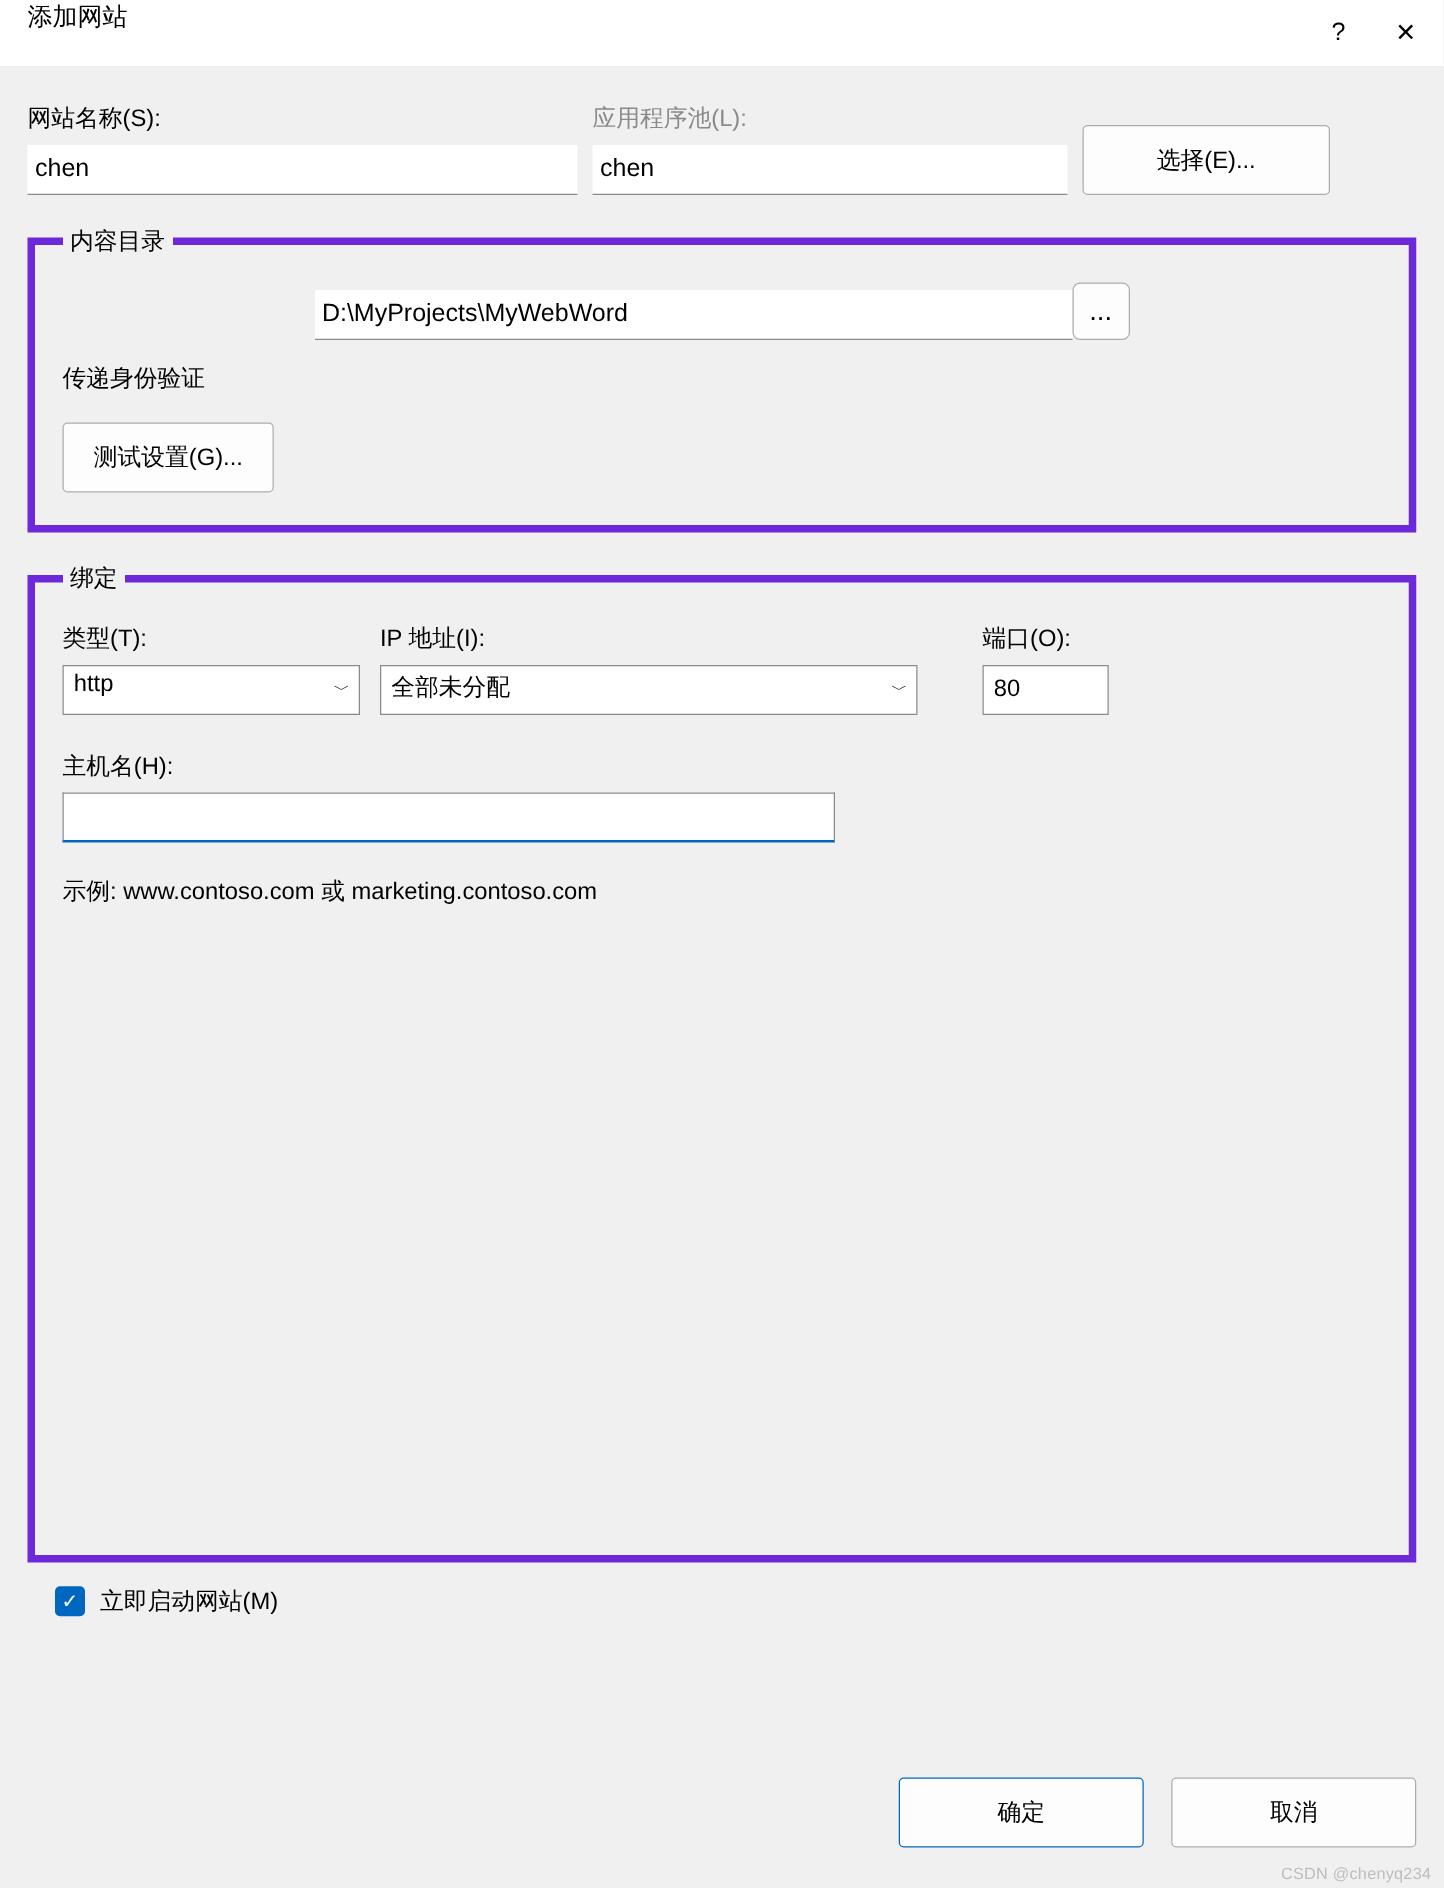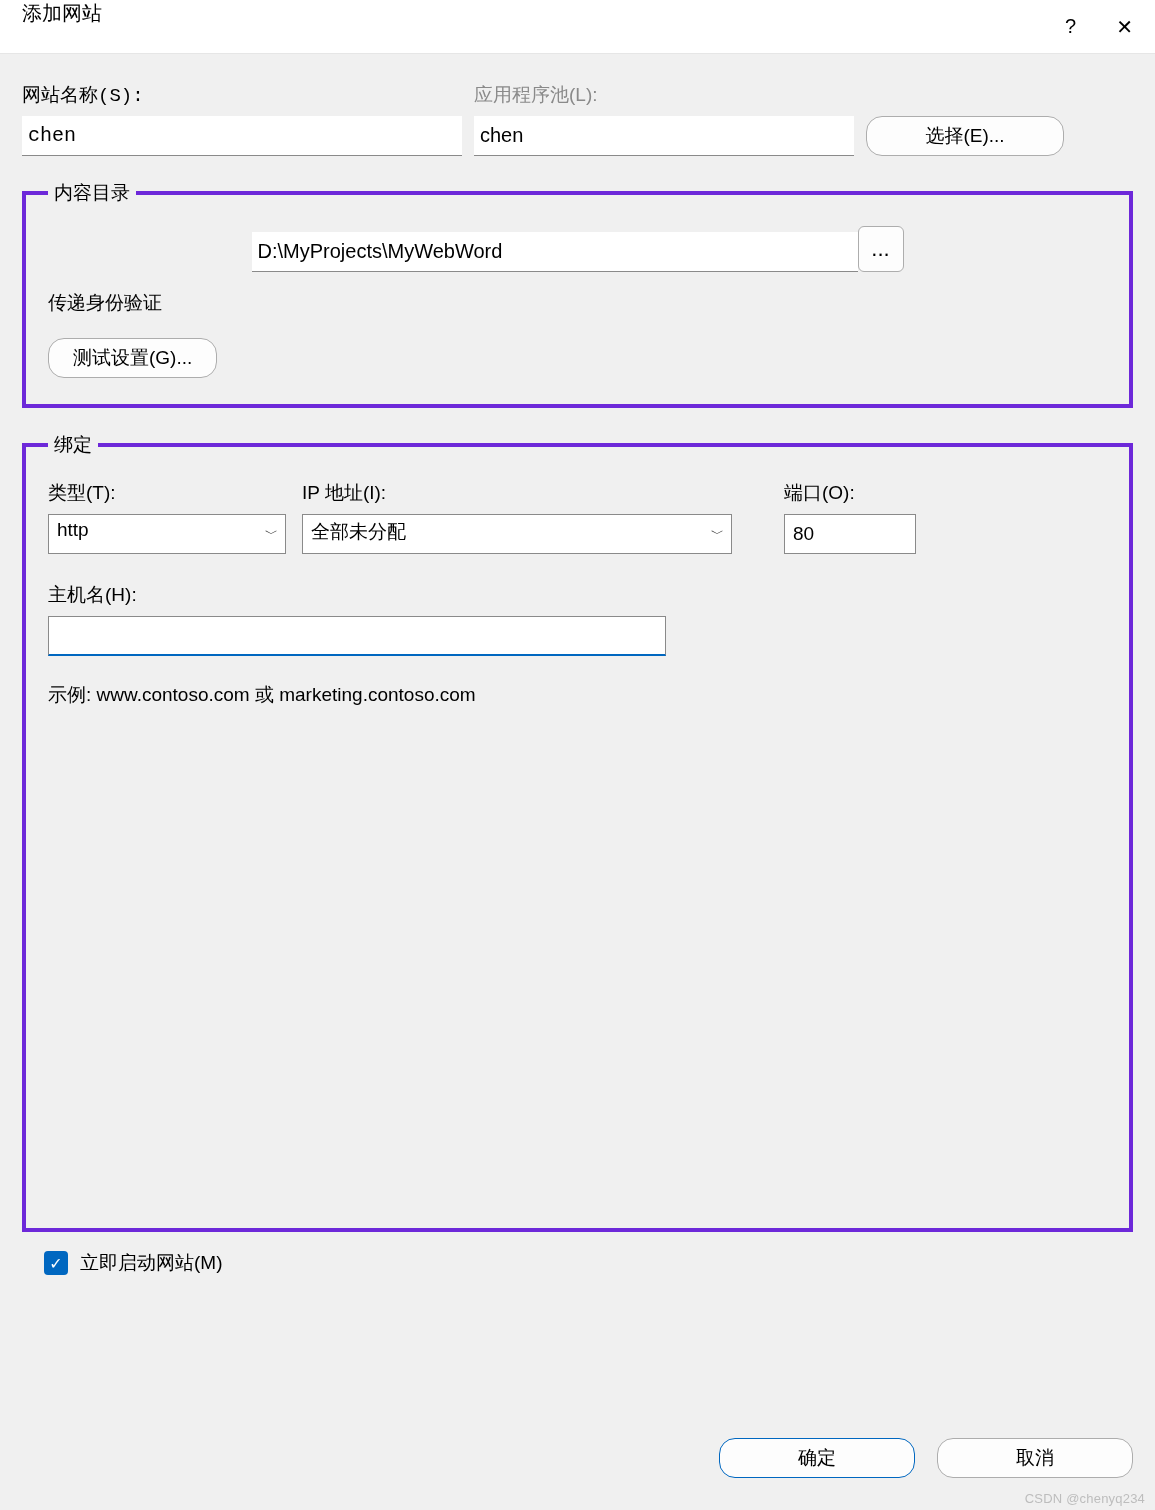--- a/index.html
+++ b/index.html
@@ -14,41 +14,41 @@
     .titlebar {
       display: flex; justify-content: space-between;
       background: #fff; height: 54px; padding: 0 22px 0 22px;
       border-bottom: 1px solid #e6e6e6;
     }
     .titlebar-left { font-size: 20px; }
     .titlebar-right { display: flex; gap: 40px; align-items: center; }
     .help-icon, .close-icon { font-size: 20px; cursor: default; }
     .content { padding: 28px 22px 0 22px; }
     .row-top { display: flex; gap: 12px; align-items: flex-end; }
-    .col-sitename { flex: 0 0 440px; font-family: Liberation Mono, monospace; }
+    .col-sitename { flex: 0 0 440px; }
     .col-apppool  { flex: 0 0 380px; }
     .col-select   { flex: 0 0 200px; display:flex; align-items:flex-end;}
     .lbl { display:block; margin-bottom: 8px; color:#000; font-size: 19px; }
     .lbl.disabled { color: #8a8a8a; }
     .txt {
       width: 100%; height: 40px; background:#fff;
       border: none; border-bottom: 1px solid #8a8a8a;
       padding: 4px 6px; font-size: 20px; font-family: inherit;
     }
     .txt.readonly { color:#000; }
     .btn {
-      background:#fdfdfd; border:1px solid #adadad; border-radius:16px;
-      height:40px; padding: 0 24px; font-size:19px; font-family:inherit;
+      background:#fdfdfd; border:1px solid #adadad; border-radius:4px;
+      height:56px; padding: 0 24px; font-size:19px; font-family:inherit;
       cursor: pointer; display:flex; align-items:center; justify-content:center;
     }
     .btn.wide { width:198px; }
     .btn.small { height:46px; width:46px; padding:0; font-size:22px; border-radius:6px; }
     .btn.primary { border:1px solid #0067c0; }
     fieldset.group {
-      border: 4px solid #6d28d9; margin-top: 24px; padding: 16px 22px 26px 22px;
+      border: 6px solid #6d28d9; margin-top: 24px; padding: 16px 22px 26px 22px;
       background: transparent;
     }
     fieldset.group legend { padding: 0 6px; font-size: 19px; }
     .path-row { display:flex; align-items:flex-end; margin-top: 4px; justify-content: center; }
     .path-row .txt { flex: 0 0 606px; }
     .pass-auth { margin-top: 18px; font-size: 19px; }
     .btn-row { display:flex; gap:40px; margin-top: 22px; }
     .btn-row .btn { min-width: 160px; }
     .bind-grid { display:flex; gap:16px; margin-top:6px; }
     .col-type { flex:0 0 238px; }
@@ -57,21 +57,21 @@
     .select-wrap { position:relative; }
     .select-wrap select, .select-wrap .fake-select {
       width:100%; height:40px; background:#fff; border:1px solid #8a8a8a;
       font-size:19px; font-family:inherit; padding: 4px 26px 4px 8px;
       appearance:none;
     }
     .select-wrap .chev {
       position:absolute; right:8px; top:50%; transform:translateY(-50%);
       pointer-events:none; font-size:13px; color:#333;
     }
-    .port-input { width:132px; height:40px; border:1px solid #8a8a8a; background:#fff; font-size:19px; padding:4px 8px; font-family:inherit; }
+    .port-input { width:101px; height:40px; border:1px solid #8a8a8a; background:#fff; font-size:19px; padding:4px 8px; font-family:inherit; }
     .hostname-section { margin-top: 28px; }
     .hostname-input {
       width: 618px; height:40px; border:1px solid #8a8a8a; background:#fff; font-size:19px; padding:4px 8px; font-family:inherit;
       border-bottom: 2px solid #0067c0;
     }
     .example { margin-top: 26px; font-size: 19px; }
     fieldset.bind { height: 800px; position:relative; }
     .start-row { display:flex; align-items:center; gap:12px; margin: 18px 0 0 22px; }
     .chk {
       width:24px; height:24px; border-radius:4px; background:#0067c0;

